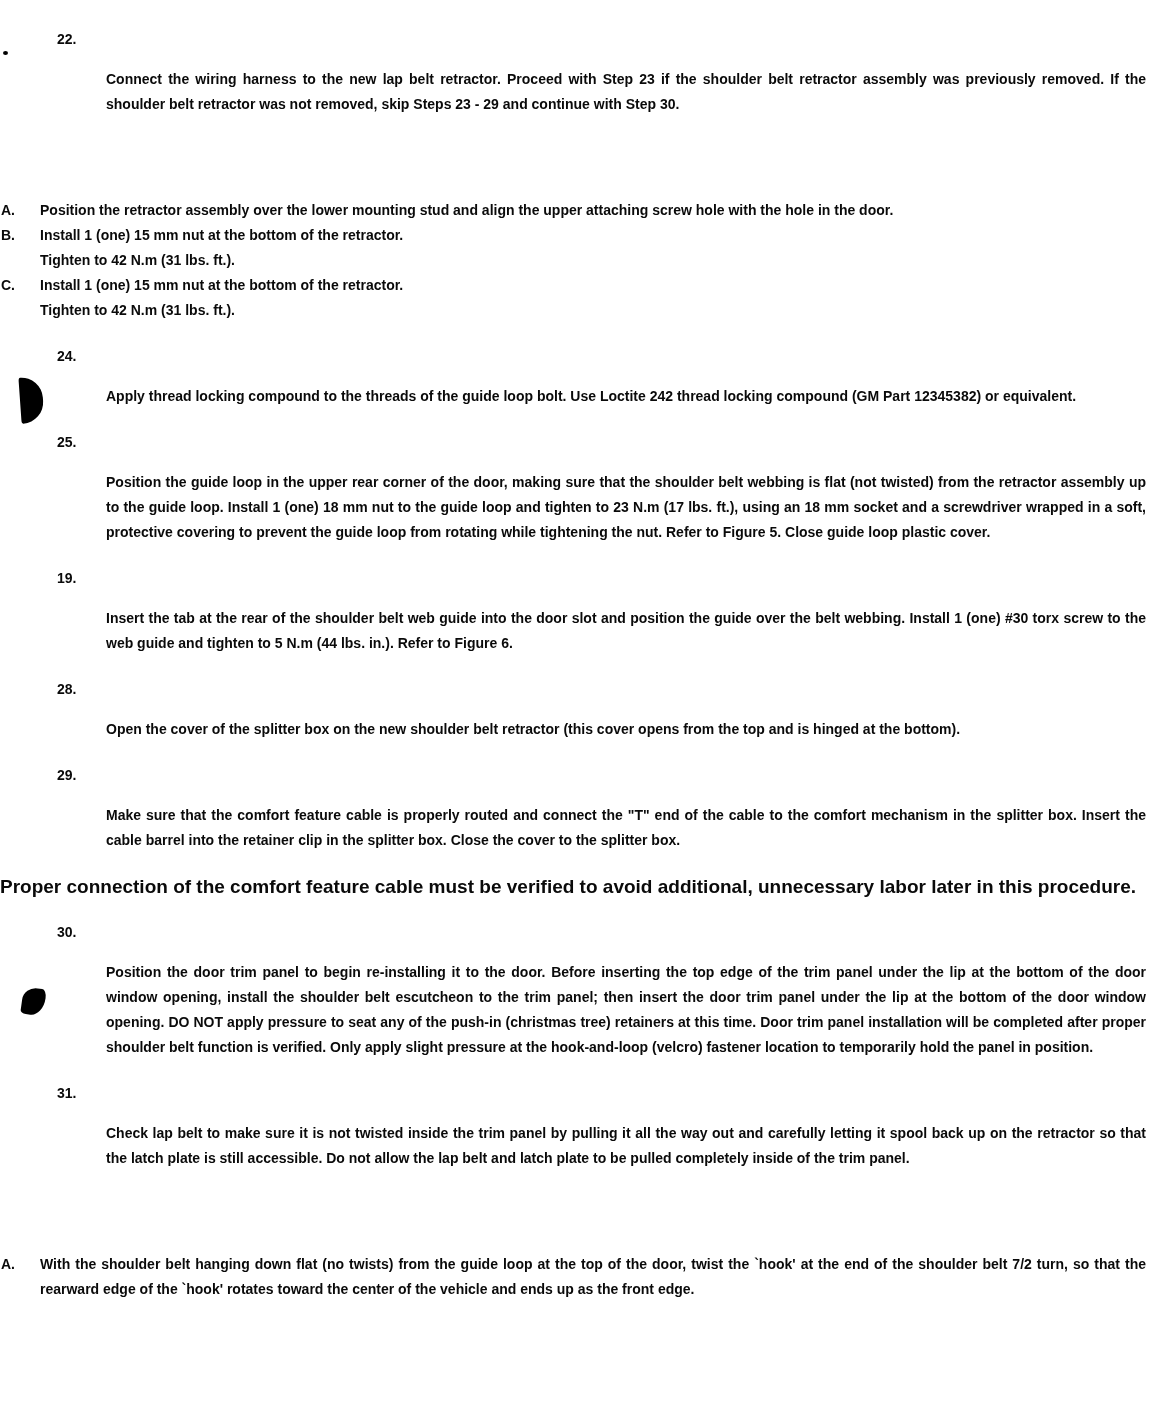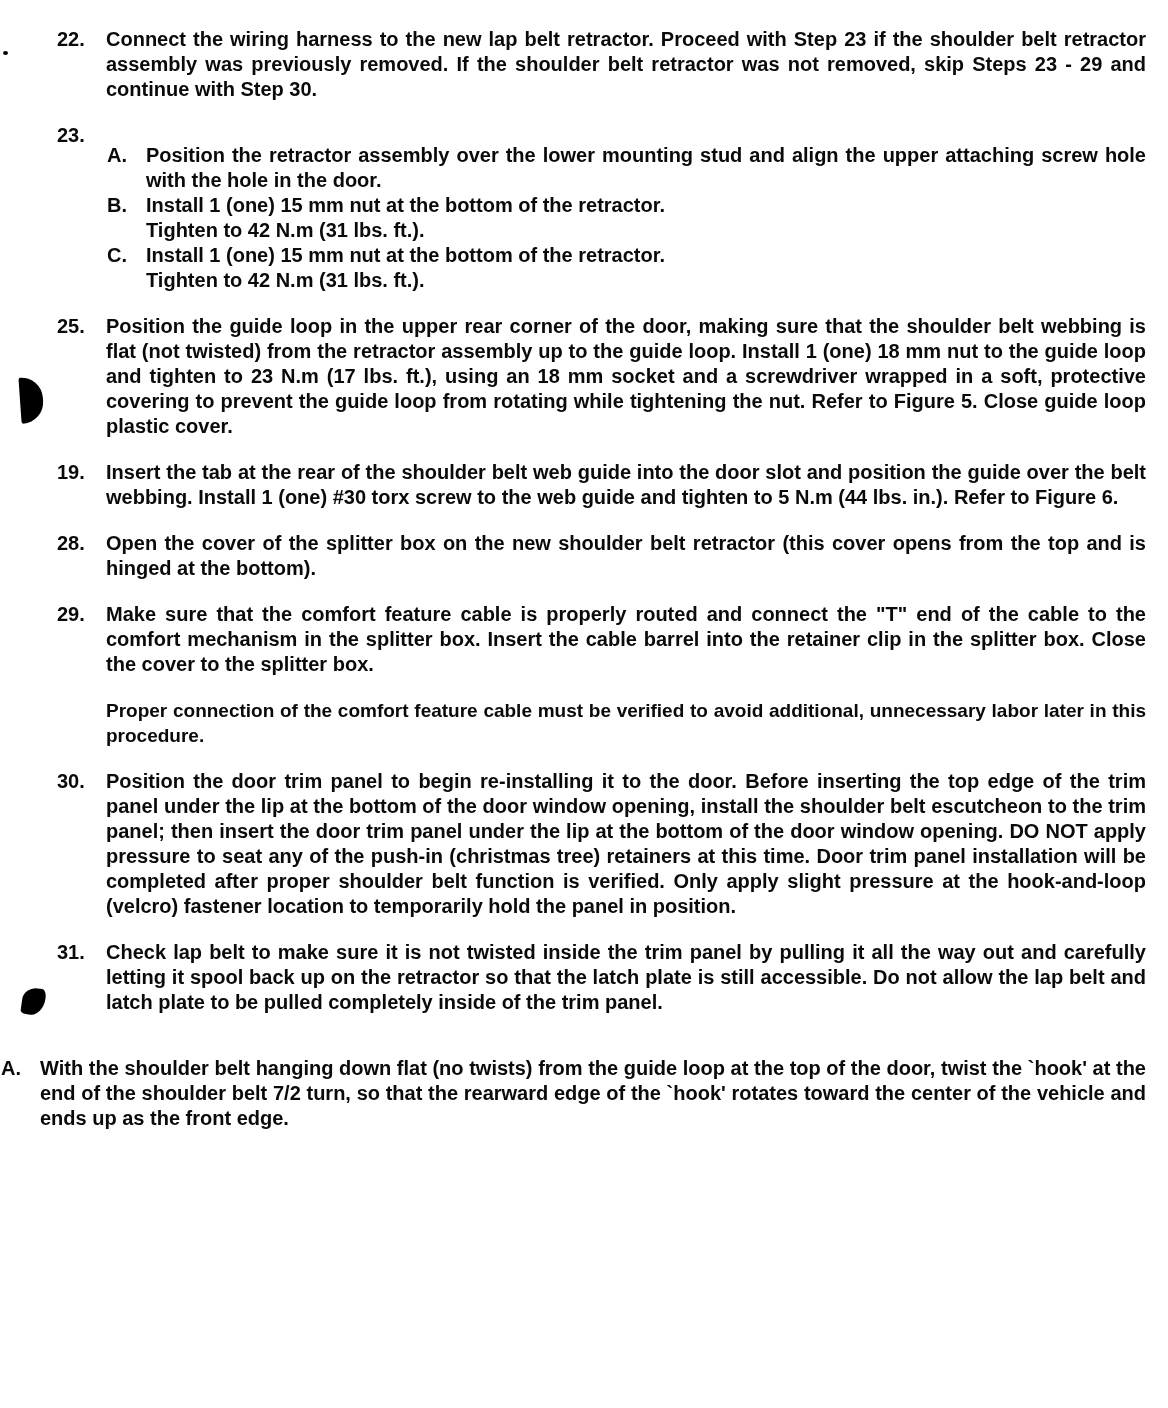--- a/index.html
+++ b/index.html
@@ -19,30 +19,31 @@
   .page {
     position: relative;
     box-sizing: border-box;
     width: 1168px;
     height: 1408px;
     padding: 27px 22px 0 0;
   }
   .step {
     display: flex;
     margin-bottom: 21px;
-    font-size: 20px;
+    font-size: 14px;
     line-height: 25px;
   }
   .step-num {
     flex: 0 0 49px;
     margin-left: 57px;
     white-space: nowrap;
   }
   .step-body {
     flex: 1;
+    margin-top: 40px;
   }
   .step-text {
     text-align: justify;
     white-space: pre-line;
   }
   .subs {
     margin-top: 20px;
   }
   .sub {
     display: flex;
@@ -59,21 +60,20 @@
   }
   .important {
     margin-bottom: 21px;
     font-size: 19px;
     line-height: 25px;
   }
   .important-label {
     margin-left: 57px;
   }
   .important-text {
-    margin-left: 106px;
     text-align: justify;
     white-space: pre-line;
   }
   
   .ink-blob-1 {
     position: absolute;
     left: 20px;
     top: 377px;
     width: 23px;
     height: 46px;
@@ -111,41 +111,46 @@
   <div class="ink-blob-2"></div>
 
   <div class="step">
     <div class="step-num">22.</div>
     <div class="step-body">
       <div class="step-text">Connect the wiring harness to the new lap belt retractor. Proceed with Step 23 if the shoulder belt retractor assembly was previously removed.  If the shoulder belt retractor was not removed, skip Steps 23 - 29 and continue with Step 30.</div>
     </div>
   </div>
 
   <div class="step">
-    <div class="step-num">23.</div>
     <div class="step-body">
       <div class="subs">
         <div class="sub">
           <div class="sub-letter">A.</div>
           <div class="sub-text">Position the retractor assembly over the lower mounting stud and align the upper attaching screw hole with the hole in the door.</div>
         </div>
         <div class="sub">
           <div class="sub-letter">B.</div>
           <div class="sub-text">Install 1 (one) 15 mm nut at the bottom of the retractor.
 Tighten to 42 N.m (31 lbs. ft.).</div>
         </div>
         <div class="sub">
           <div class="sub-letter">C.</div>
           <div class="sub-text">Install 1 (one) 15 mm nut at the bottom of the retractor.
 Tighten to 42 N.m (31 lbs. ft.).</div>
         </div>
       </div>
     </div>
   </div>
 
+  <div class="step">
+    <div class="step-num">24.</div>
+    <div class="step-body">
+      <div class="step-text">Apply thread locking compound to the threads of the guide loop bolt.  Use Loctite 242 thread locking compound (GM Part 12345382) or equivalent.</div>
+    </div>
+  </div>
 
   <div class="step">
     <div class="step-num">25.</div>
     <div class="step-body">
       <div class="step-text">Position the guide loop in the upper rear corner of the door, making sure that the shoulder belt webbing is flat (not twisted) from the retractor assembly up to the guide loop.  Install 1 (one) 18 mm nut to the guide loop and tighten to 23 N.m (17 lbs. ft.), using an 18 mm socket and a screwdriver wrapped in a soft, protective covering to prevent the guide loop from rotating while tightening the nut.  Refer to Figure 5.  Close guide loop plastic cover.</div>
     </div>
   </div>
 
   <div class="step">
     <div class="step-num">19.</div>

